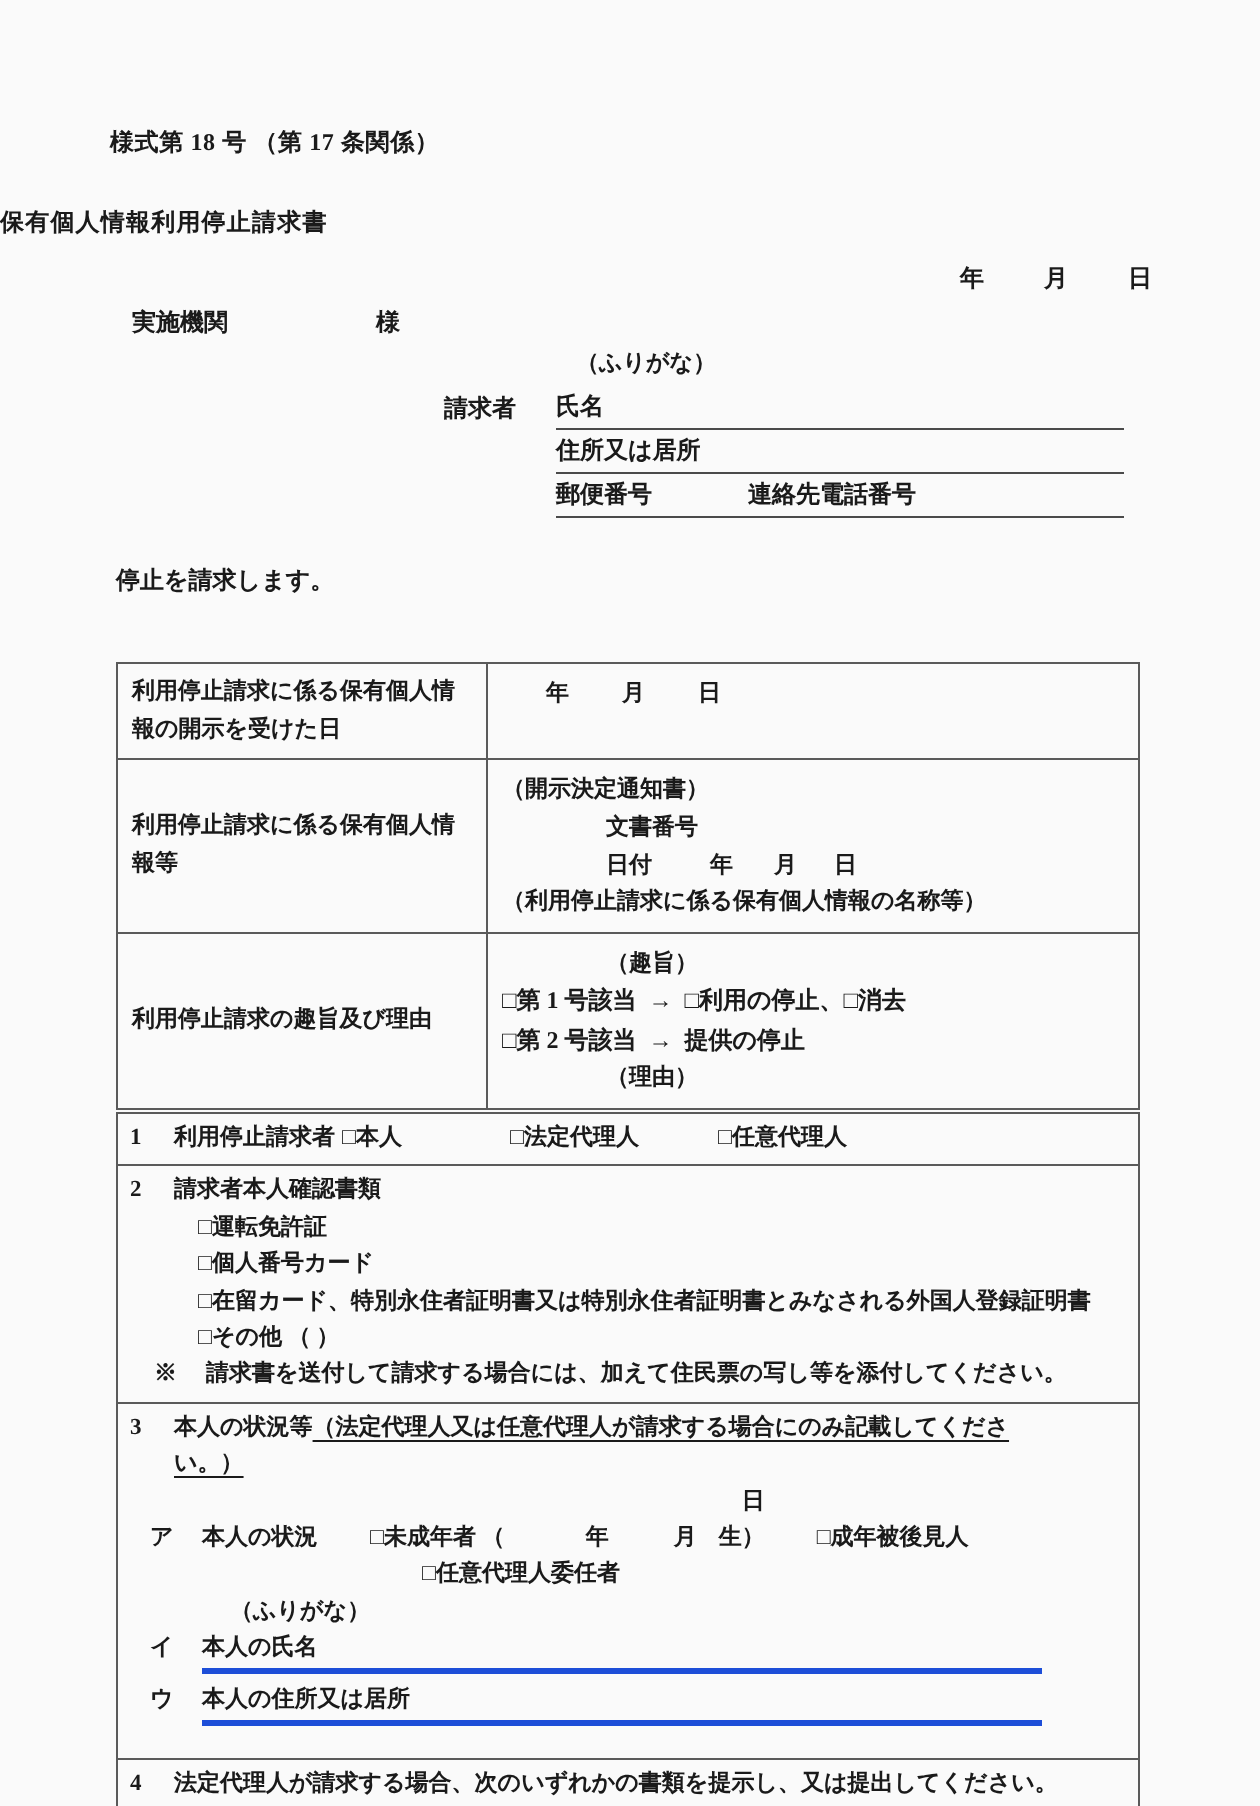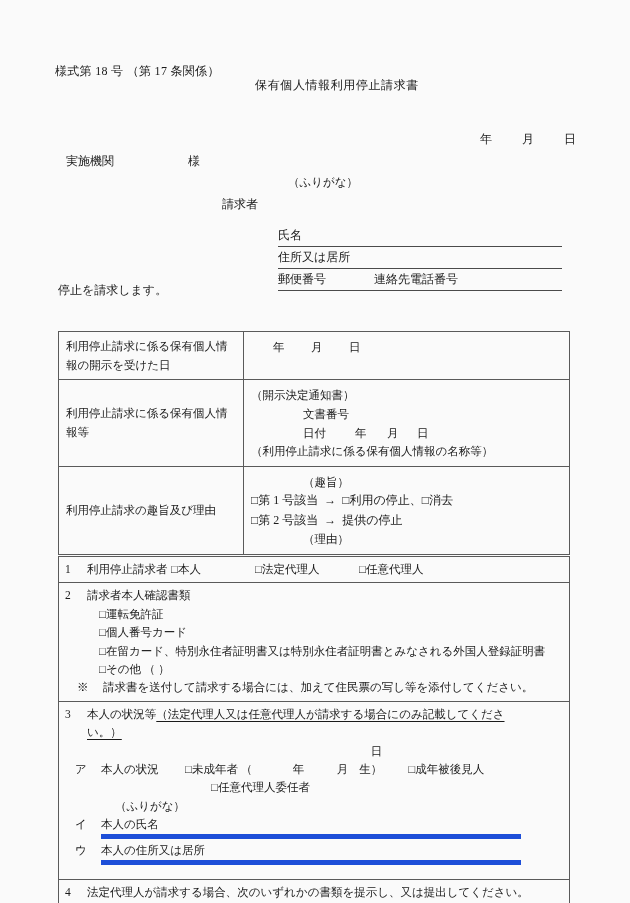--- a/index.html
+++ b/index.html
@@ -15,40 +15,39 @@
     font-family: "Liberation Serif", "DejaVu Serif", serif;
     color: #1a1a1a;
     font-size: 11.5px;
     line-height: 1.55;
     overflow: hidden;
   }
   .page {
     position: absolute;
     inset: 0;
     padding: 0;
+    font-weight: bold;
   }
 
   
   .form-no {
     position: absolute;
     left: 55px;
     top: 62px;
     font-size: 12px;
     letter-spacing: 0.3px;
     white-space: nowrap;
   }
   .doc-title {
     position: absolute;
     left: 0;
     right: 0;
-    top: 76px;
-    text-align: center;
+    top: 102px;
     font-size: 12px;
     letter-spacing: 0.6px;
-    padding-left: 44px;
   }
   .date-line {
     position: absolute;
     right: 48px;
     top: 130px;
     font-size: 12px;
     white-space: nowrap;
   }
   .date-line span { display: inline-block; }
   .dl-y { width: 42px; text-align: left; }
@@ -80,21 +79,20 @@
   }
   .req-label {
     position: absolute;
     left: -6px;
     top: 2px;
     width: 52px;
   }
   .req-lines {
     margin-left: 50px;
     width: 284px;
-    margin-top: 32px;
   }
   .req-line {
     border-bottom: 1px solid #4a4a4a;
     height: 21px;
     line-height: 20px;
     white-space: nowrap;
     position: relative;
   }
   .req-line .sub-a { display: inline-block; width: 96px; }
 
@@ -181,21 +179,21 @@
 
   .ulrow {
     position: relative;
     padding-left: 36px;
     height: 20px;
   }
   .ulrow .mark { position: absolute; left: 10px; top: 0; }
   .ulrow .txt {
     display: inline-block;
     width: 420px;
-    border-bottom: 5px solid #1d4ed8;
+    border-bottom: 3px solid #1d4ed8;
     padding-bottom: 1px;
   }
 
   .a-line span.seg { display: inline-block; }
   .a-lab { width: 84px; padding-left: 36px; }
   .a-y { width: 52px; }
   .a-m { width: 44px; }
   .a-gap { width: 34px; }
   .sec4-line2 { padding-left: 30px; }
   .s4 { display: inline-block; }

